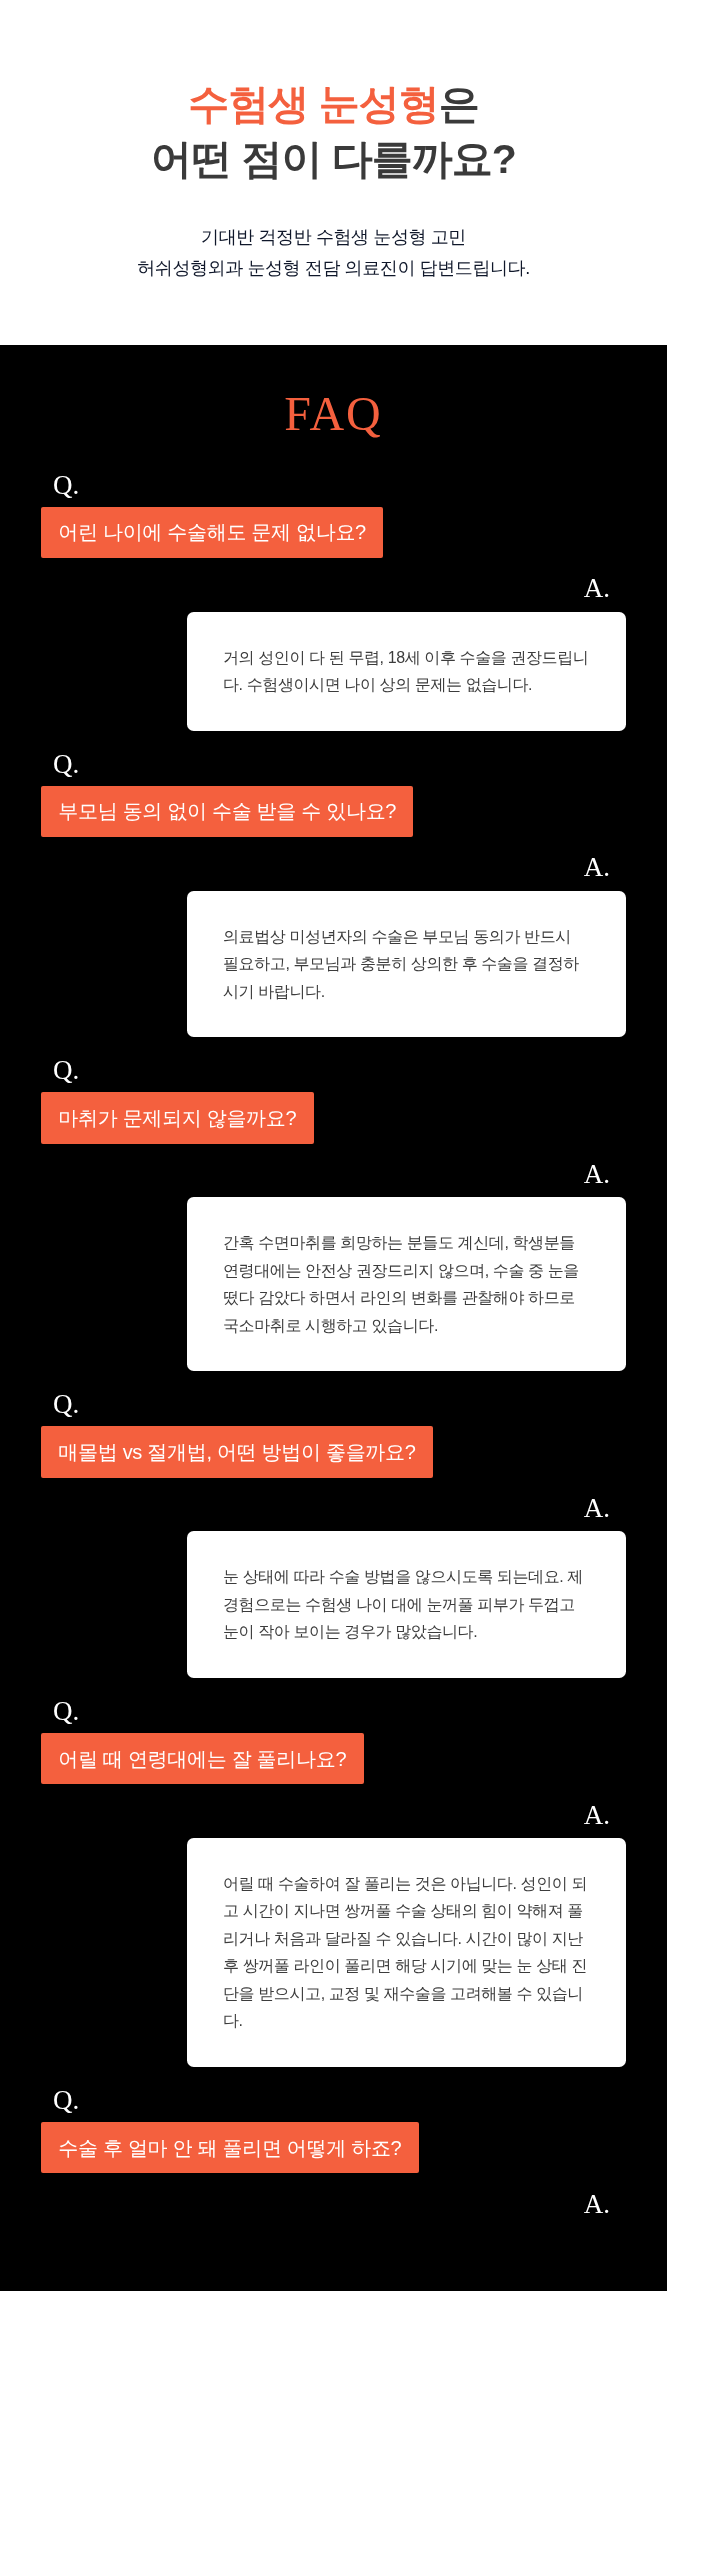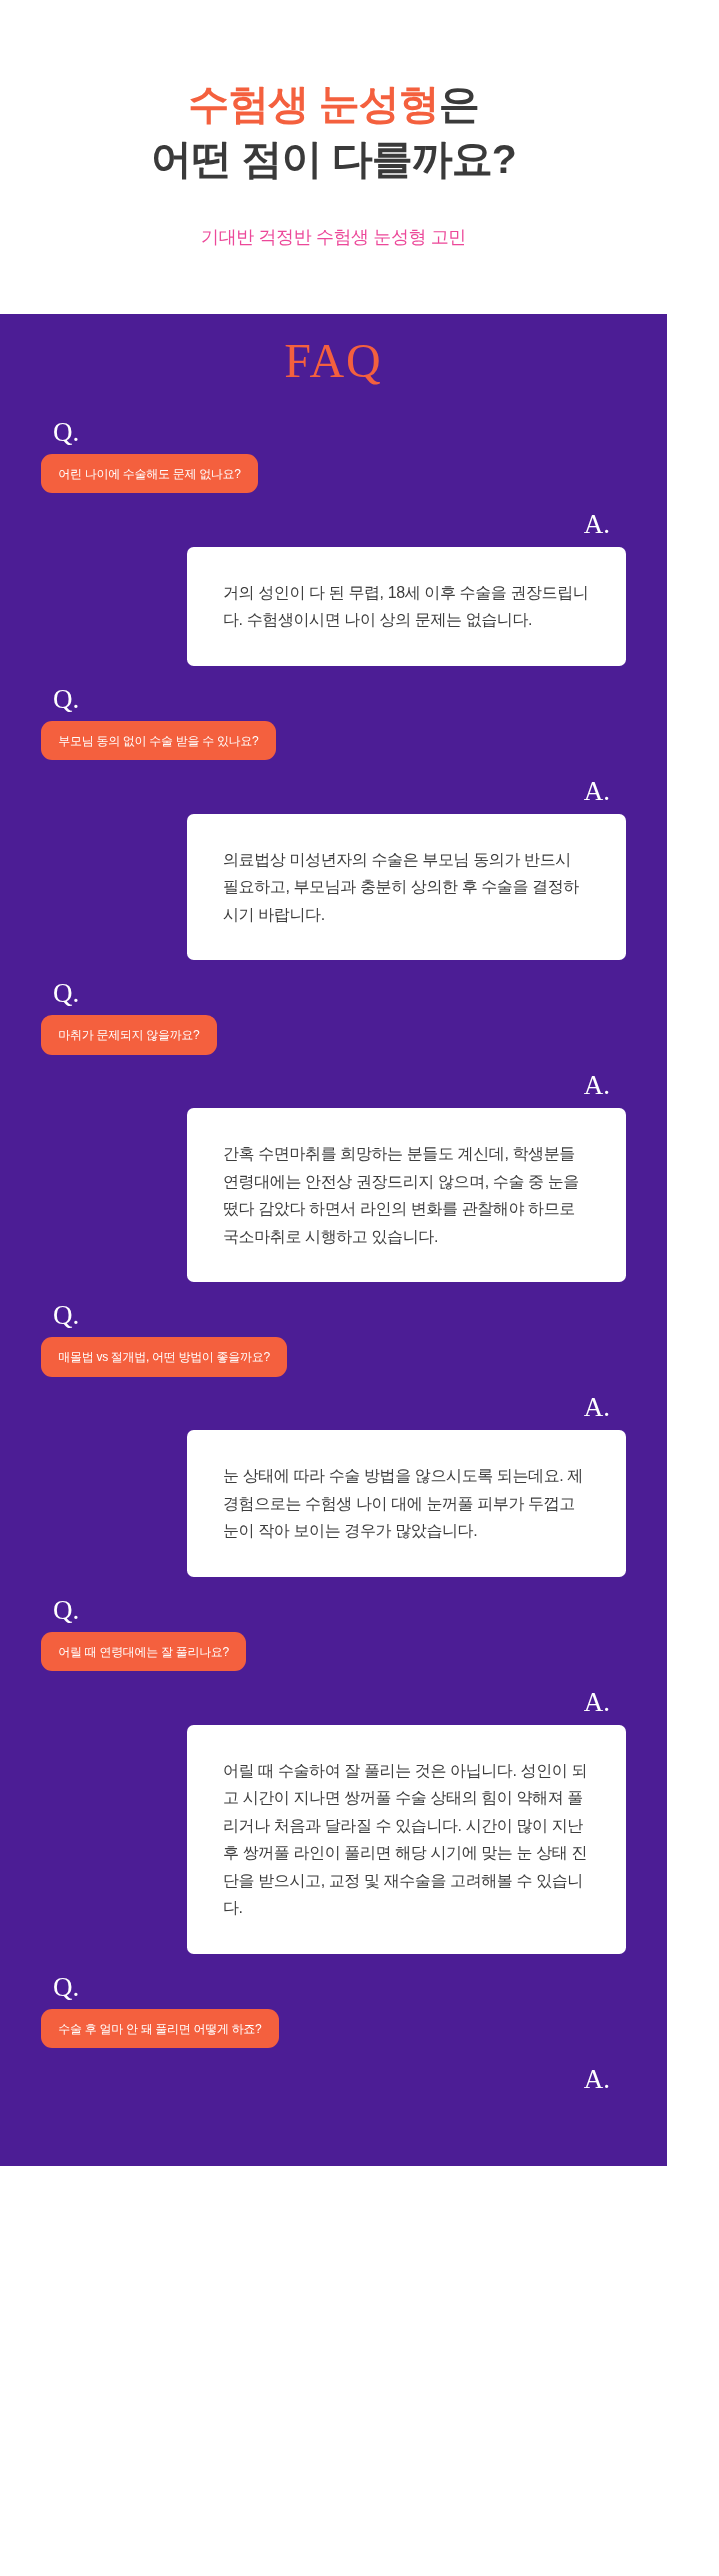--- a/index.html
+++ b/index.html
@@ -33,32 +33,32 @@
     color: #3a3a3a;
     letter-spacing: -1px;
   }
   .hero h1 .accent {
     color: #f4603e;
   }
   .hero .sub {
     margin: 35px 0 0 0;
     font-size: 18px;
     line-height: 1.72;
-    color: #ec4899;
+    color: #0f172a;
     font-weight: 400;
     letter-spacing: -0.4px;
   }
   .hero-spacer {
     height: 61px;
   }
 
   
   .faq {
-    background: #4c1d95;
-    padding: 19px 0 64px 0;
+    background: #000000;
+    padding: 41px 0 64px 0;
   }
   .faq-title {
     text-align: center;
     color: #f4603e;
     font-family: "Liberation Serif", serif;
     font-size: 48px;
     letter-spacing: 2px;
     margin: 0 0 31px 0;
     font-weight: 400;
   }
@@ -76,25 +76,25 @@
     font-family: "Liberation Serif", serif;
     font-size: 27px;
     line-height: 1;
     margin: 0 0 8px 12px;
     font-weight: 400;
   }
   .q-bubble {
     display: inline-block;
     background: #f4603e;
     color: #ffffff;
-    font-size: 12px;
+    font-size: 20px;
     line-height: 1.5;
     letter-spacing: -0.3px;
     padding: 10.7px 17.3px;
-    border-radius: 11px;
+    border-radius: 2px;
     font-weight: 400;
     max-width: 573px;
   }
 
   
   .a-row {
     margin-top: 17.3px;
     text-align: right;
   }
   .a-mark {
@@ -130,20 +130,21 @@
 
 <div class="page">
 
   <section class="hero">
     <h1>
       <span class="accent">수험생 눈성형</span><span>은</span><br>
       <span>어떤 점이 다를까요?</span>
     </h1>
     <p class="sub">
       <span>기대반 걱정반 수험생 눈성형 고민</span><br>
+      <span>허쉬성형외과 눈성형 전담 의료진이 답변드립니다.</span>
     </p>
     <div class="hero-spacer"></div>
   </section>
 
   <section class="faq">
     <div class="faq-title">FAQ</div>
 
     <div class="qa-block">
 
       <div>

